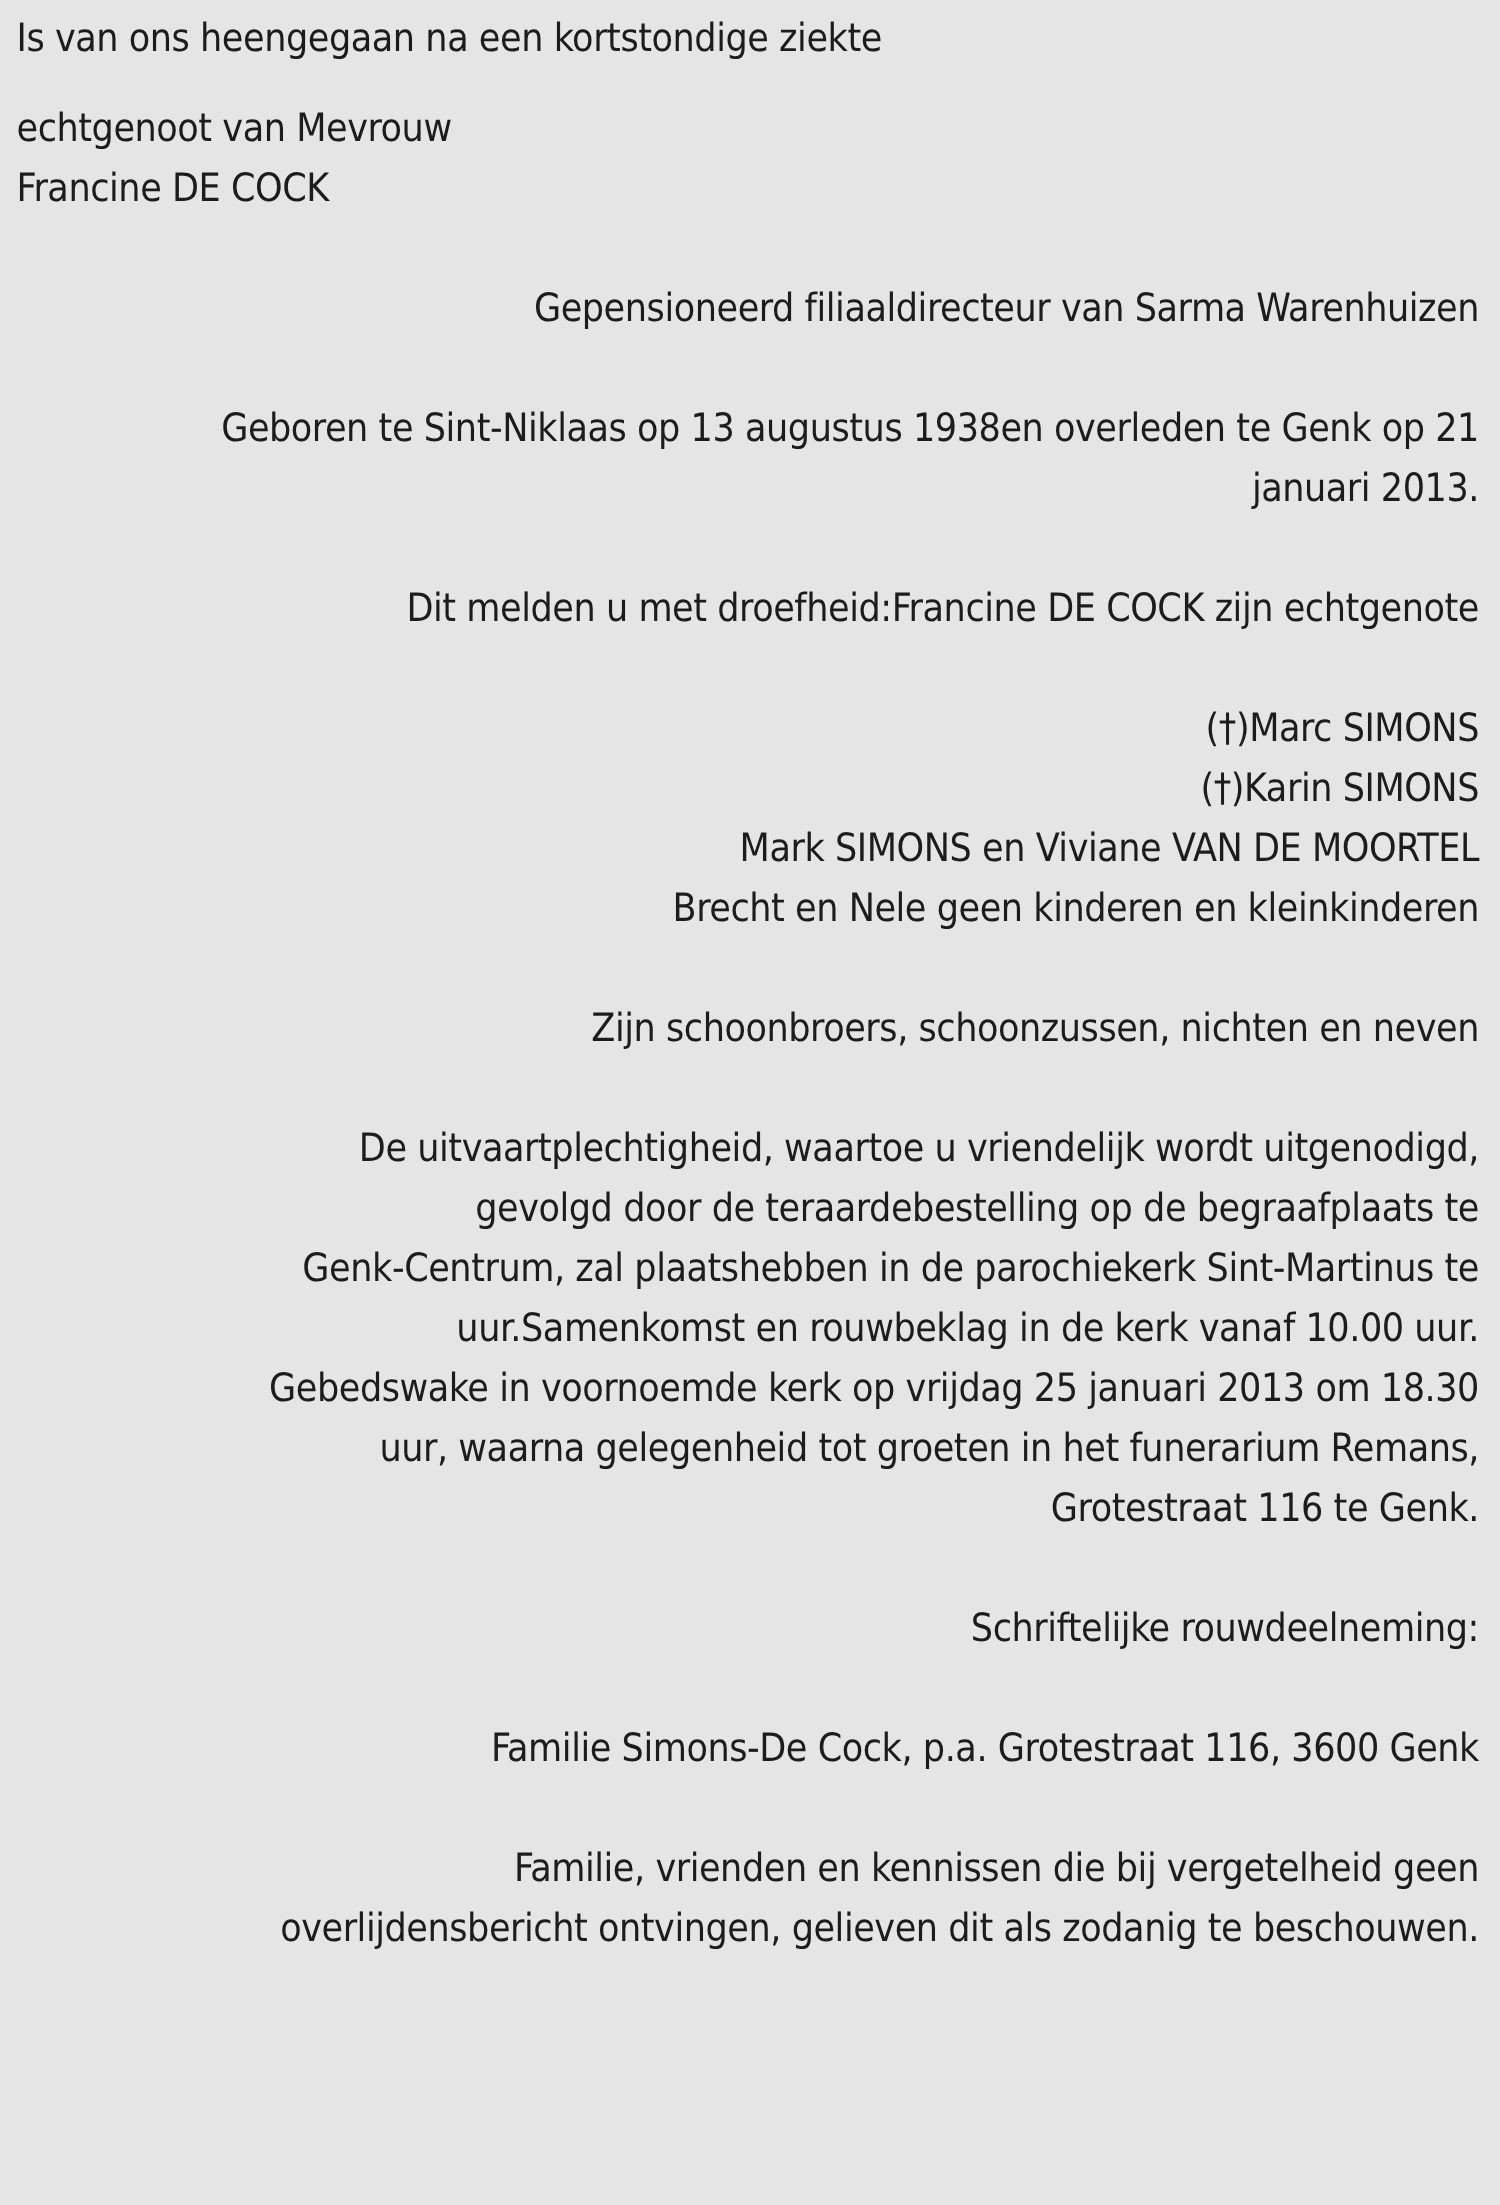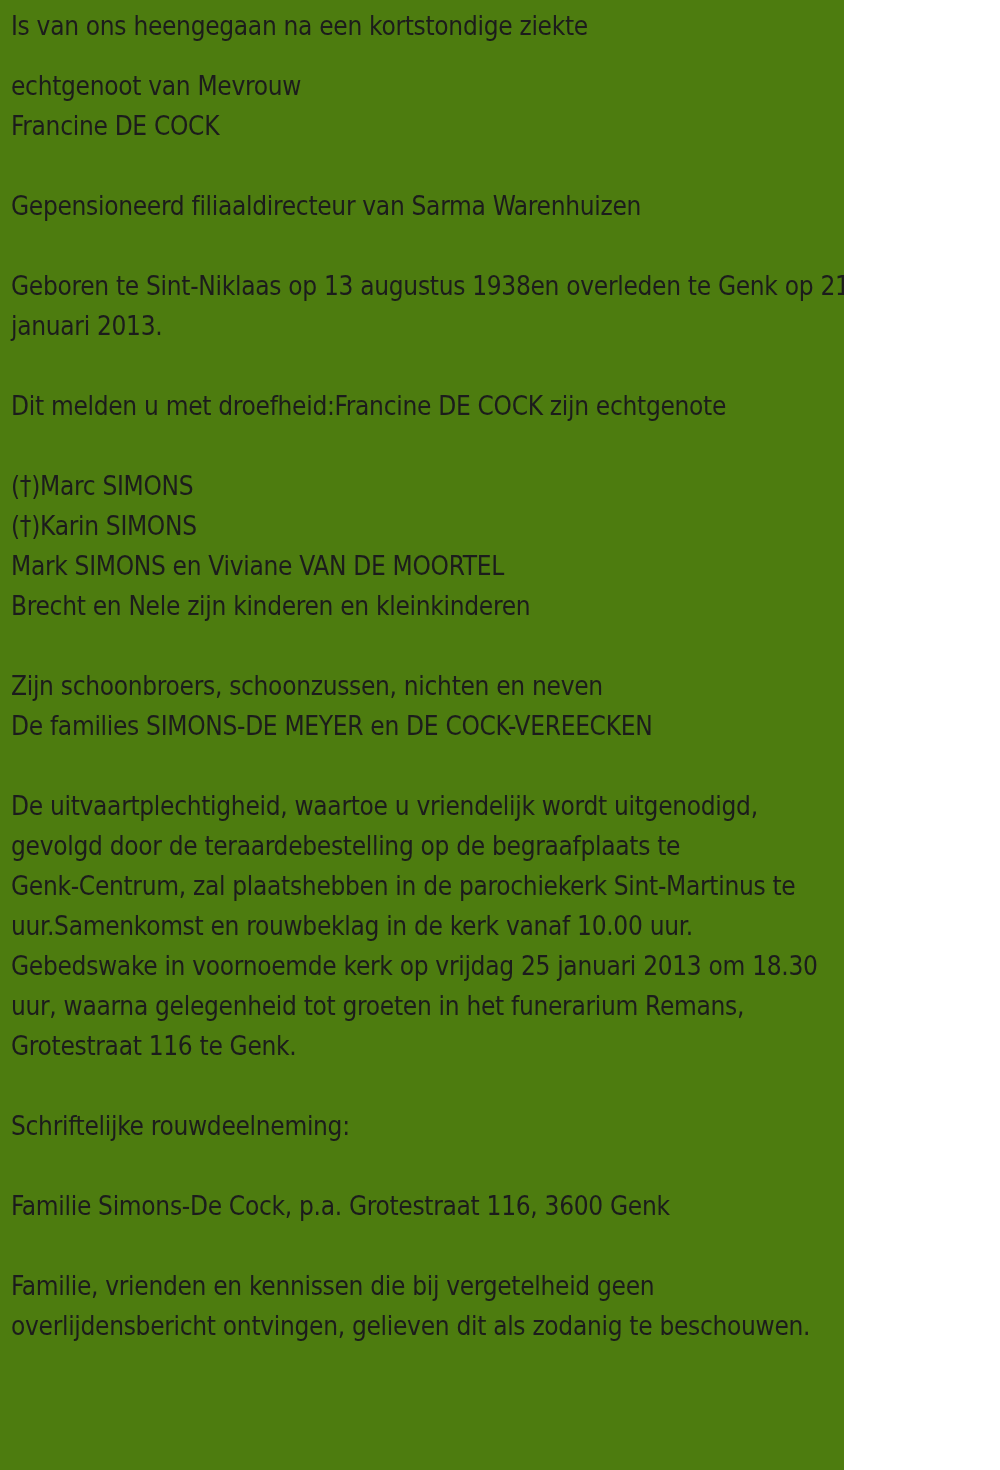--- a/index.html
+++ b/index.html
@@ -2,38 +2,39 @@
 <html><head>
 <meta charset="utf-8">
 <style>
   html, body {
     margin: 0;
     padding: 0;
     background: #ffffff;
   }
   .page {
     position: relative;
-    width: 844px;
+    width: 1000px;
     height: 1470px;
     box-sizing: border-box;
-    background: #4d7c0f;
+    background: #e5e5e5;
     color: #1c1c1c;
     font-family: "DejaVu Sans", sans-serif;
     font-stretch: semi-condensed;
     padding: 6px 14px 0 11px;
     overflow: hidden;
   }
   .line {
     font-size: 26px;
     line-height: 40px;
     white-space: nowrap;
     letter-spacing: -0.3px;
   }
   .para {
     margin-top: 40px;
+    text-align: right;
   }
   .title {
     font-size: 35px;
     font-weight: bold;
     line-height: 52px;
     letter-spacing: -1px;
     white-space: nowrap;
     margin: 34px 0 0 0;
   }
   .spouse-block {
@@ -63,26 +64,25 @@
   </div>
 
   <div class="para">
     <div class="line">Dit melden u met droefheid:Francine DE COCK zijn echtgenote</div>
   </div>
 
   <div class="para">
     <div class="line">(†)Marc SIMONS</div>
     <div class="line">(†)Karin SIMONS</div>
     <div class="line">Mark SIMONS en Viviane VAN DE MOORTEL</div>
-    <div class="line">Brecht en Nele zijn kinderen en kleinkinderen</div>
+    <div class="line">Brecht en Nele geen kinderen en kleinkinderen</div>
   </div>
 
   <div class="para">
     <div class="line">Zijn schoonbroers, schoonzussen, nichten en neven</div>
-    <div class="line">De families SIMONS-DE MEYER en DE COCK-VEREECKEN</div>
   </div>
 
   <div class="para">
     <div class="line">De uitvaartplechtigheid, waartoe u vriendelijk wordt uitgenodigd,</div>
     <div class="line">gevolgd door de teraardebestelling op de begraafplaats te</div>
     <div class="line">Genk-Centrum, zal plaatshebben in de parochiekerk Sint-Martinus te</div>
     <div class="line">uur.Samenkomst en rouwbeklag in de kerk vanaf 10.00 uur.</div>
     <div class="line">Gebedswake in voornoemde kerk op vrijdag 25 januari 2013 om 18.30</div>
     <div class="line">uur, waarna gelegenheid tot groeten in het funerarium Remans,</div>
     <div class="line">Grotestraat 116 te Genk.</div>

